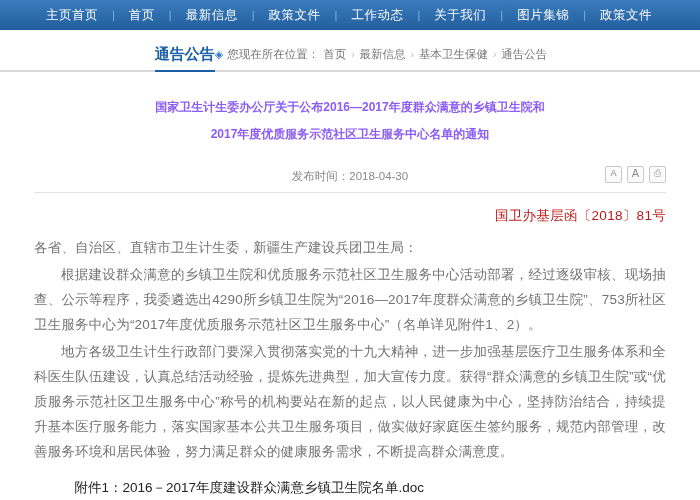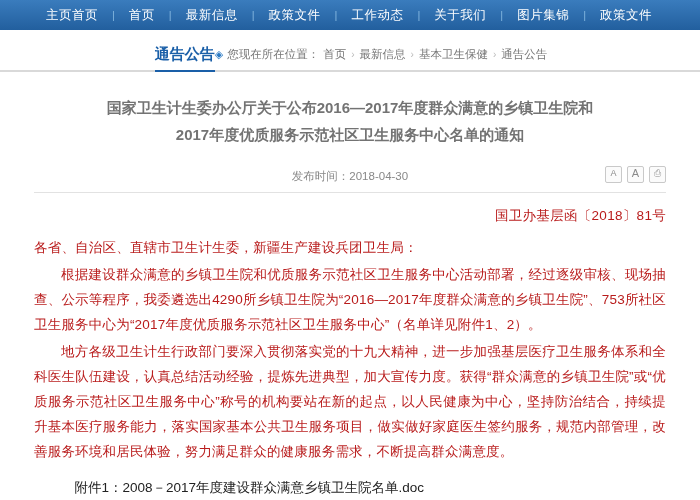--- a/index.html
+++ b/index.html
@@ -86,23 +86,23 @@
     font-size: 10px;
     margin: 0 1px;
   }
   
   .article {
     padding: 16px 34px 0 34px;
     box-sizing: border-box;
   }
   .doc-title {
     text-align: center;
-    color: #737373;
+    color: #8b5cf6;
     font-weight: bold;
-    font-size: 15px;
+    font-size: 12px;
     line-height: 27px;
     padding: 6px 18px 0 18px;
   }
   .meta-row {
     margin-top: 18px;
     display: flex;
     align-items: center;
     justify-content: center;
     position: relative;
     height: 20px;
@@ -139,21 +139,21 @@
   .docno {
     text-align: right;
     font-size: 13.5px;
     color: #b91c1c;
     margin-top: 14px;
     letter-spacing: 0.3px;
   }
   .body-text {
     font-size: 13.5px;
     line-height: 25px;
-    color: #b91c1c;
+    color: #737373;
     margin-top: 10px;
     text-align: justify;
     letter-spacing: 0.2px;
   }
   .body-text p {
     margin: 0 0 2px 0;
   }
   .indent { text-indent: 2em; }
   .attach {
     font-size: 13.5px;
@@ -220,14 +220,14 @@
   <div class="divider"></div>
 
   <div class="docno">国卫办基层函〔2018〕81号</div>
 
   <div class="body-text">
     <p>各省、自治区、直辖市卫生计生委，新疆生产建设兵团卫生局：</p>
     <p class="indent">根据建设群众满意的乡镇卫生院和优质服务示范社区卫生服务中心活动部署，经过逐级审核、现场抽查、公示等程序，我委遴选出4290所乡镇卫生院为“2016—2017年度群众满意的乡镇卫生院”、753所社区卫生服务中心为“2017年度优质服务示范社区卫生服务中心”（名单详见附件1、2）。</p>
     <p class="indent">地方各级卫生计生行政部门要深入贯彻落实党的十九大精神，进一步加强基层医疗卫生服务体系和全科医生队伍建设，认真总结活动经验，提炼先进典型，加大宣传力度。获得“群众满意的乡镇卫生院”或“优质服务示范社区卫生服务中心”称号的机构要站在新的起点，以人民健康为中心，坚持防治结合，持续提升基本医疗服务能力，落实国家基本公共卫生服务项目，做实做好家庭医生签约服务，规范内部管理，改善服务环境和居民体验，努力满足群众的健康服务需求，不断提高群众满意度。</p>
   </div>
 
-  <div class="attach">附件1：2008－2017年度建设群众满意乡镇卫生院名单.doc</div>
+  <div class="attach">附件1：2016－2017年度建设群众满意乡镇卫生院名单.doc</div>
 </div>
 
 </body></html>

